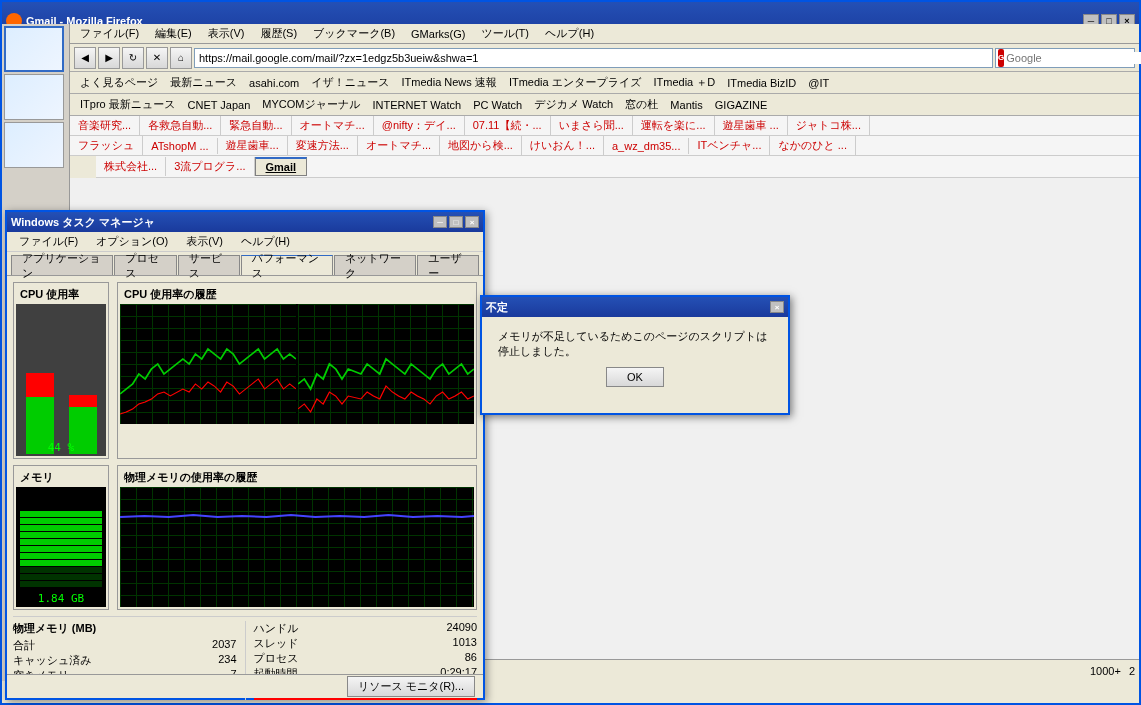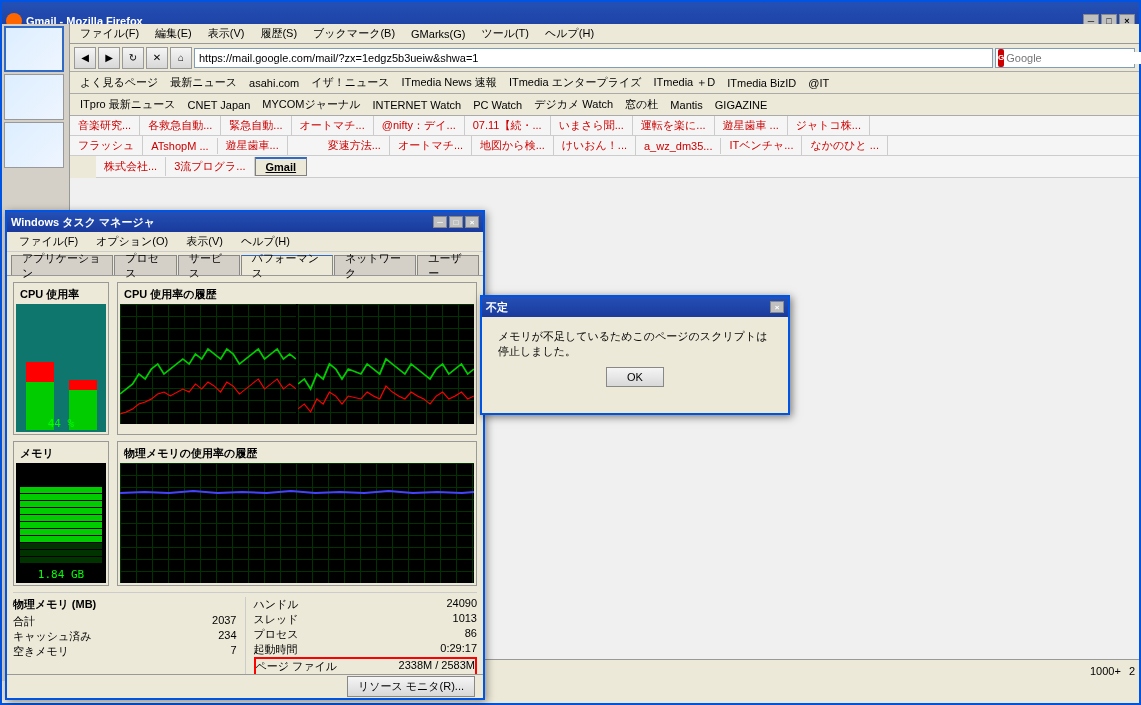--- a/index.html
+++ b/index.html
@@ -527,21 +527,21 @@
       <span class="link-bar-item red" style="color:#cc0000;">いまさら聞...</span>
       <span class="link-bar-item red" style="color:#cc0000;">運転を楽に...</span>
       <span class="link-bar-item red" style="color:#cc0000;">遊星歯車 ...</span>
       <span class="link-bar-item red" style="color:#cc0000;">ジャトコ株...</span>
     </div>
 
     <div class="link-bar">
       <span class="link-bar-item red" style="color:#cc0000;">フラッシュ</span>
       <span class="link-bar-item red" style="color:#cc0000;">ATshopM ...</span>
       <span class="link-bar-item red" style="color:#cc0000;">遊星歯車...</span>
-      <span class="link-bar-item red" style="color:#cc0000;margin-left:32px;">変速方法...</span>
+      <span class="link-bar-item red" style="color:#cc0000;">変速方法...</span>
       <span class="link-bar-item red" style="color:#cc0000;">オートマチ...</span>
       <span class="link-bar-item red" style="color:#cc0000;">地図から検...</span>
       <span class="link-bar-item red" style="color:#cc0000;">けいおん！...</span>
       <span class="link-bar-item red" style="color:#cc0000;">a_wz_dm35...</span>
       <span class="link-bar-item red" style="color:#cc0000;">ITベンチャ...</span>
       <span class="link-bar-item red" style="color:#cc0000;">なかのひと ...</span>
     </div>
 
     <div class="link-bar" style="height:22px;margin-left:26px;">
       <span class="link-bar-item red" style="color:#cc0000;">株式会社...</span>
@@ -597,21 +597,21 @@
     <div class="tm-tab" style="margin-left:1px;">ネットワーク</div>
     <div class="tm-tab" style="margin-left:1px;">ユーザー</div>
   </div>
 
   <div style="padding:6px; display:flex; flex-direction:column; gap:6px;">
 
     <div style="display:flex; gap:8px;">
 
       <div style="border:1px solid #999; padding:2px;">
         <div class="tm-section-title">CPU 使用率</div>
-        <div style="background:#0f766e; width:90px; height:128px; position:relative;">
+        <div style="background:#404040; width:90px; height:152px; position:relative;">
           <div style="position:absolute; bottom:0; left:0; right:0; display:flex; justify-content:space-around; align-items:flex-end; padding:2px; height:100%;">
             <div style="width:28px; height:55%; background:linear-gradient(to top, #00cc00 70%, #ff0000 70%);"></div>
             <div style="width:28px; height:40%; background:linear-gradient(to top, #00cc00 80%, #ff0000 80%);"></div>
           </div>
           <div style="position:absolute; bottom:2px; left:0; right:0; text-align:center; color:#00ff00; font-size:11px; font-family:monospace;">44 %</div>
         </div>
       </div>
 
       <div style="border:1px solid #999; padding:2px; flex:1;">
         <div class="tm-section-title">CPU 使用率の履歴</div>

